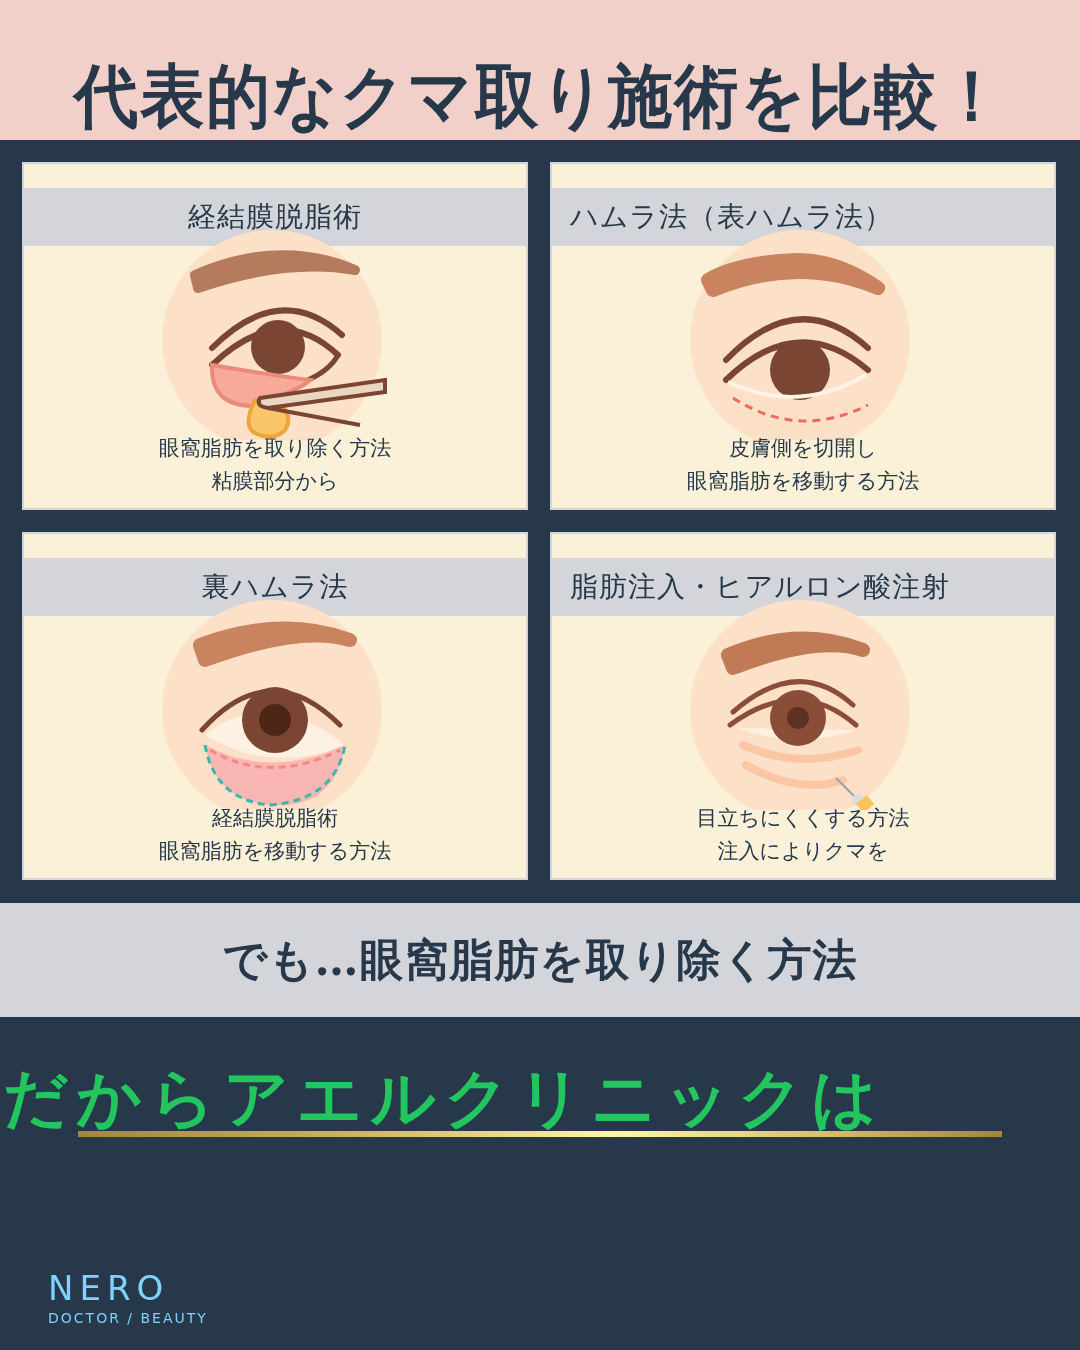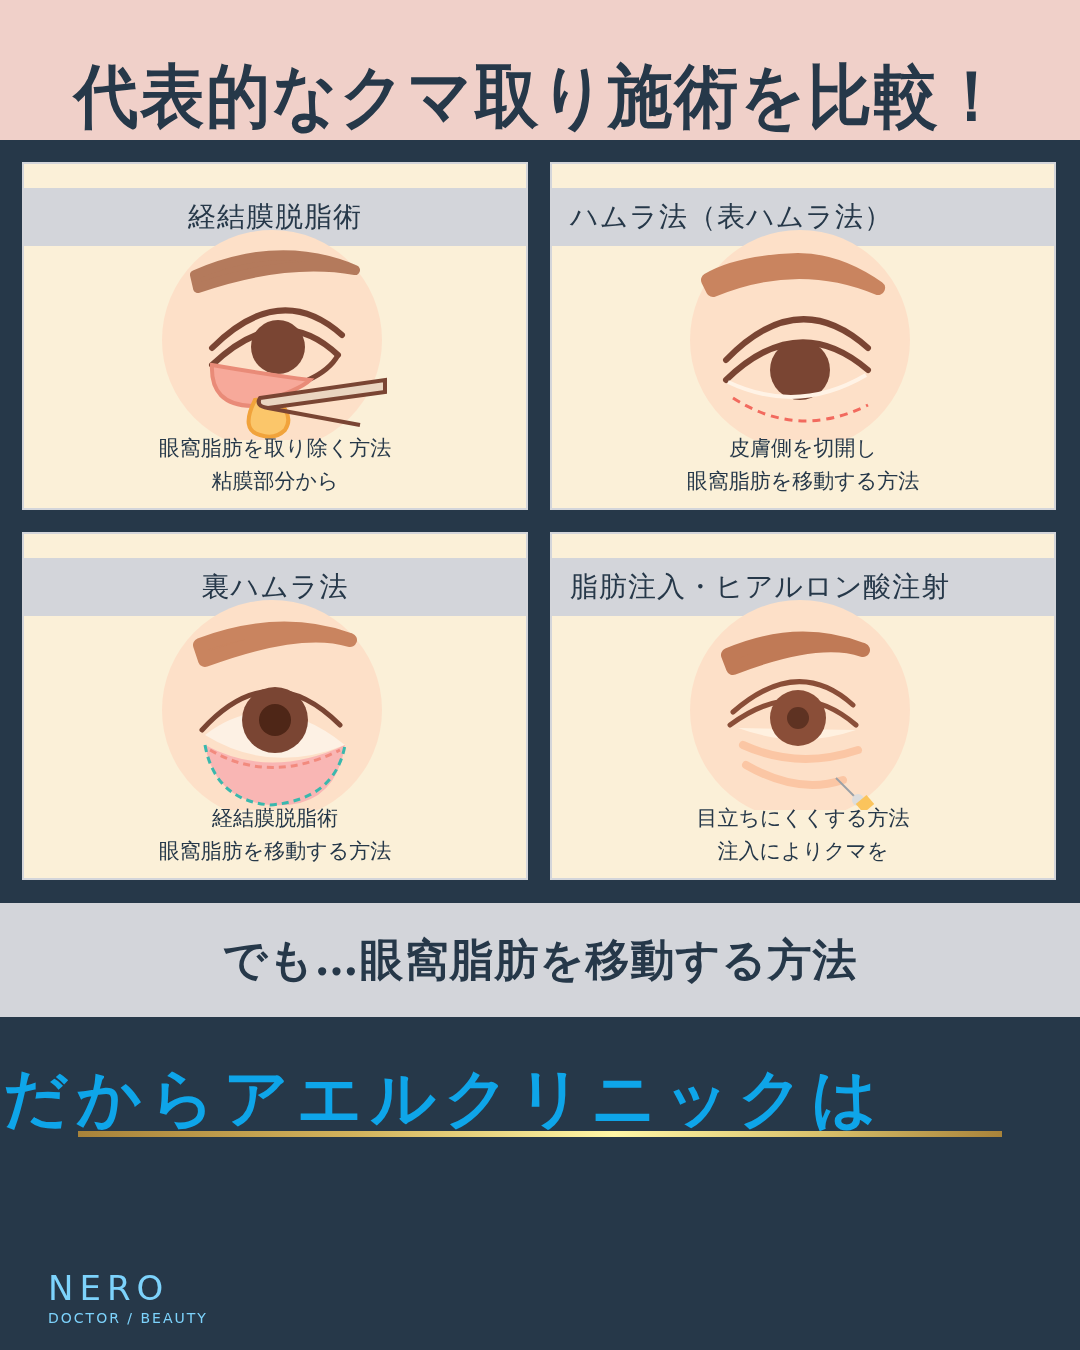--- a/index.html
+++ b/index.html
@@ -17,21 +17,21 @@
   .card-desc { position: absolute; left: 0; right: 0; top: 268px; text-align: center; font-size: 21px; line-height: 33px; color: #263849; font-weight: 500; }
 
   #c1 { left: 22px; top: 162px; }
   #c2 { left: 550px; top: 162px; }
   #c3 { left: 22px; top: 532px; }
   #c4 { left: 550px; top: 532px; }
 
   .mid-band { position: absolute; left: 0; top: 903px; width: 1080px; height: 114px; background: #d3d5da; display: flex; align-items: center; justify-content: center; }
   .mid-band span { font-family: "DejaVu Serif", "Liberation Serif", serif; font-size: 44px; font-weight: 700; color: #263849; letter-spacing: 1px; }
 
-  .line1 { position: absolute; left: 0; top: 1055px; width: 888px; text-align: center; font-size: 64px; font-weight: 700; color: #0ea5e9; letter-spacing: 8px; }
+  .line1 { position: absolute; left: 0; top: 1055px; width: 888px; text-align: center; font-size: 64px; font-weight: 700; color: #22c55e; letter-spacing: 8px; }
   .gold-rule { position: absolute; left: 78px; top: 1131px; width: 924px; height: 6px;
     background: linear-gradient(90deg, #a8833a 0%, #d2b35c 30%, #fff7a6 58%, #d9c26c 80%, #a8833a 100%); }
   .line2 { position: absolute; left: 0; top: 1172px; width: 1080px; display: flex; justify-content: center; align-items: baseline; gap: 28px; }
   .line2 .gold { font-family: "DejaVu Serif", "Liberation Serif", serif; font-size: 70px; font-weight: 700;
     background: linear-gradient(90deg, #a8833a 0%, #cfae5a 40%, #f4ec9c 75%, #fff7b0 100%);
     -webkit-background-clip: text; background-clip: text; color: transparent; }
   .line2 .white { font-size: 62px; font-weight: 700; color: #ffffff; letter-spacing: 4px; }
 
   .logo { position: absolute; left: 48px; top: 1270px; color: #7dd3fc; }
   .logo .brand { font-size: 34px; letter-spacing: 6px; font-weight: 400; line-height: 36px; }
@@ -124,21 +124,21 @@
     <circle cx="170" cy="200" r="6" fill="#ddd"></circle>
     <rect x="170" y="198" width="14" height="12" fill="#fbc45c" transform="rotate(-40 177 204)"></rect>
   </svg>
   <div class="card-desc">
     <div>目立ちにくくする方法</div>
     <div>注入によりクマを</div>
   </div>
 </div>
 
 <div class="mid-band">
-  <span>でも…眼窩脂肪を移動する方法</span>
+  <span>でも…眼窩脂肪を取り除く方法</span>
 </div>
 
 <div class="line1">だからアエルクリニックは</div>
 <div class="gold-rule"></div>
 <div class="line2">
 </div>
 
 <div class="logo">
   <div class="brand">NERO</div>
   <div class="tag">DOCTOR / BEAUTY</div>

